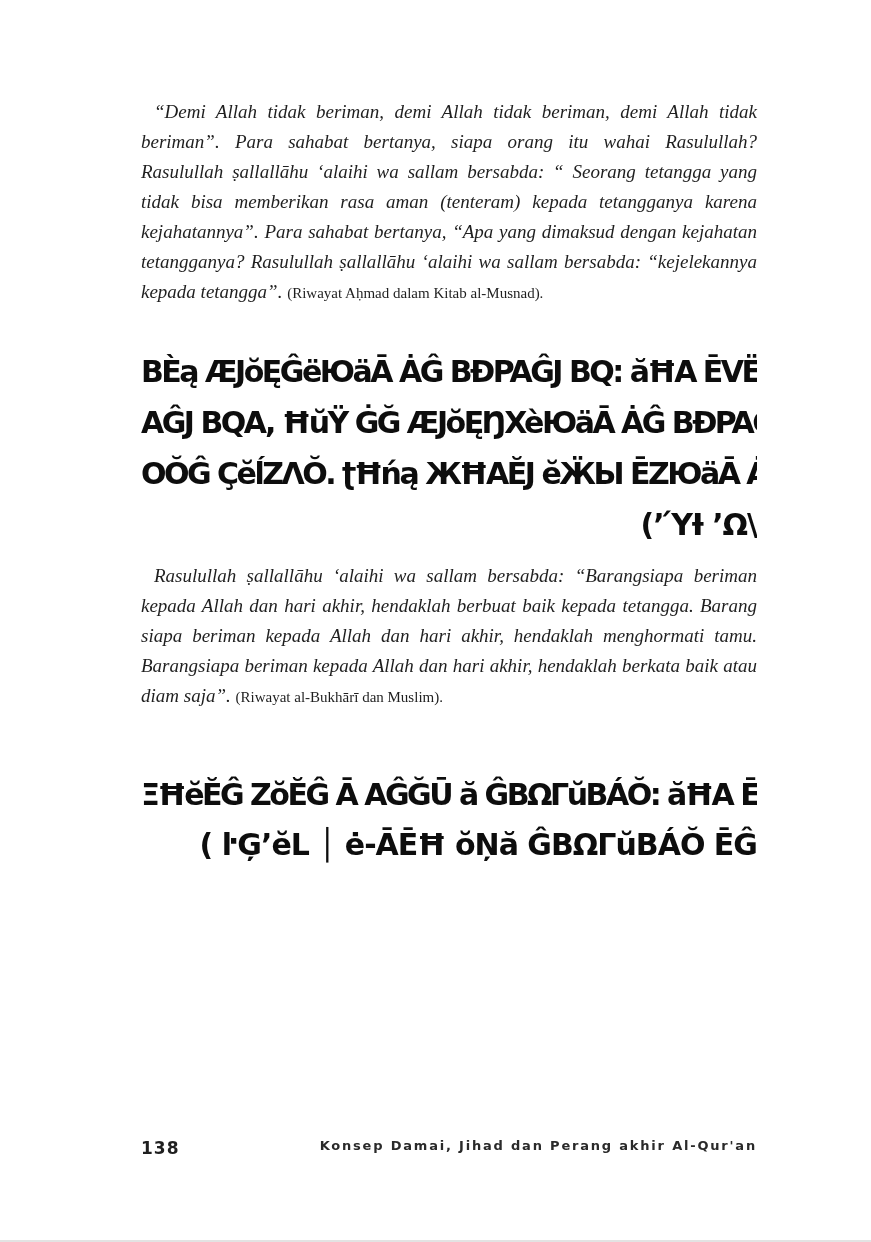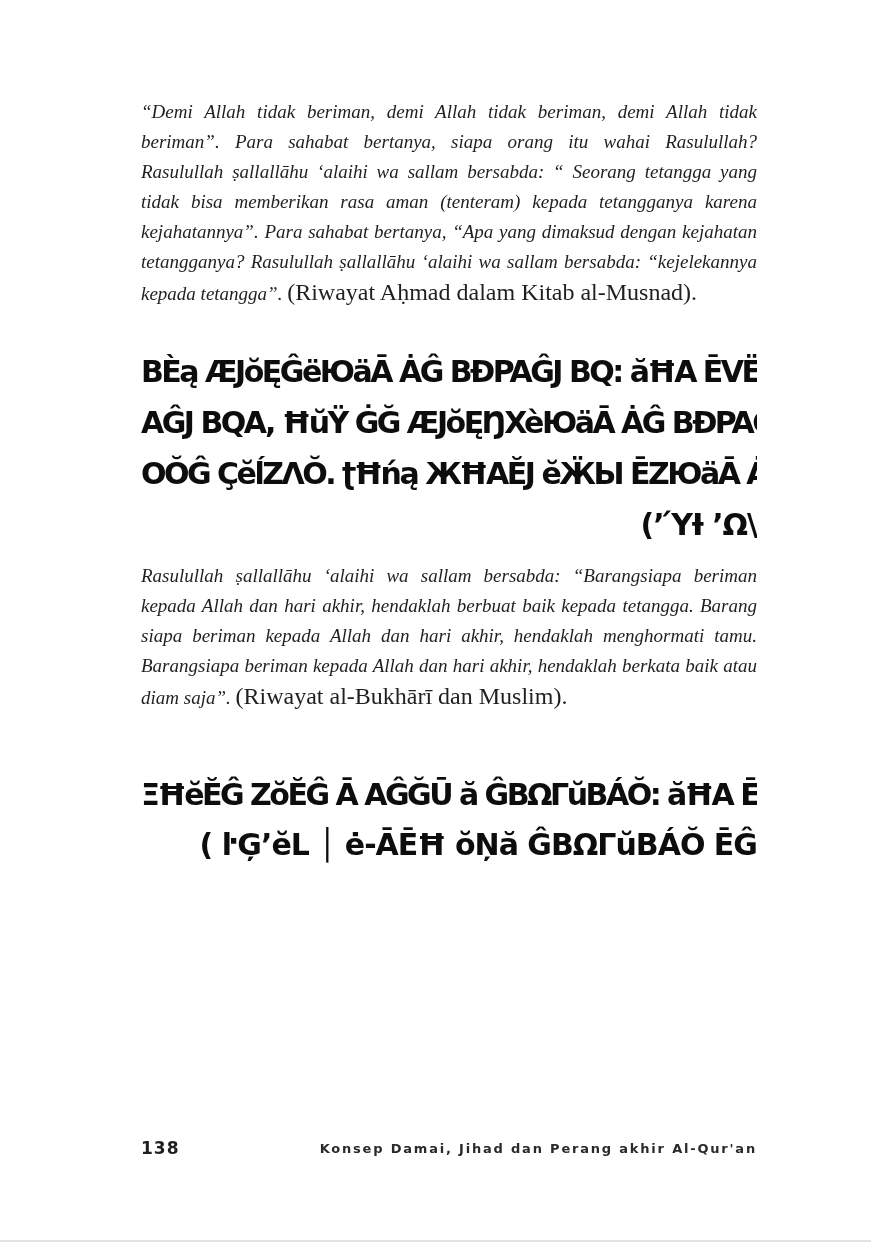--- a/index.html
+++ b/index.html
@@ -7,37 +7,37 @@
     width:871px;height:1242px;background:#ffffff;position:relative;
     font-family:"Liberation Serif", serif;color:#1b1b1b;overflow:hidden;
   }
   .page{position:absolute;inset:0;background:#fff;}
   .block{position:absolute;left:141px;width:616px;}
   
   .quote{
     margin:0;font-size:19px;line-height:30px;text-align:justify;
     color:#1f1f1f;
   }
-  .quote .it{font-style:italic;}
-  .quote .rm{font-style:normal;font-size:24px;}
+  .quote .it{font-style:italic;margin-left:13px;}
+  .quote .rm{font-style:normal;font-size:15px;}
   
   .arabic{
     overflow:hidden;
     font-family:"DejaVu Sans", sans-serif;font-weight:700;color:#0d0d0d;
   }
   .aline{
     font-size:30px;line-height:51px;letter-spacing:-2.5px;white-space:nowrap;
     text-align:justify;text-align-last:justify;
   }
   .aline.last{text-align:right;text-align-last:right;letter-spacing:-1px;}
   .arabic2 .aline{line-height:50px;}
   
   .footer{
     position:absolute;left:141px;width:616px;top:1138px;
-    display:flex;justify-content:space-between;align-items:center;
+    display:flex;justify-content:space-between;align-items:flex-start;
     font-family:"DejaVu Sans", sans-serif;color:#1f1f1f;
   }
   .pagenum{font-size:17px;font-weight:600;letter-spacing:1px;}
   .runtitle{font-size:13px;font-weight:700;letter-spacing:1.8px;color:#2a2a2a;}
   .bottom-edge{position:absolute;left:0;right:0;bottom:0;height:2px;background:#e3e3e3;}
   .q1{top:97px;}
   .a1{top:346px;}
   .q2{top:561px;}
   .a2{top:770px;}
   .q3{top:876px;}

